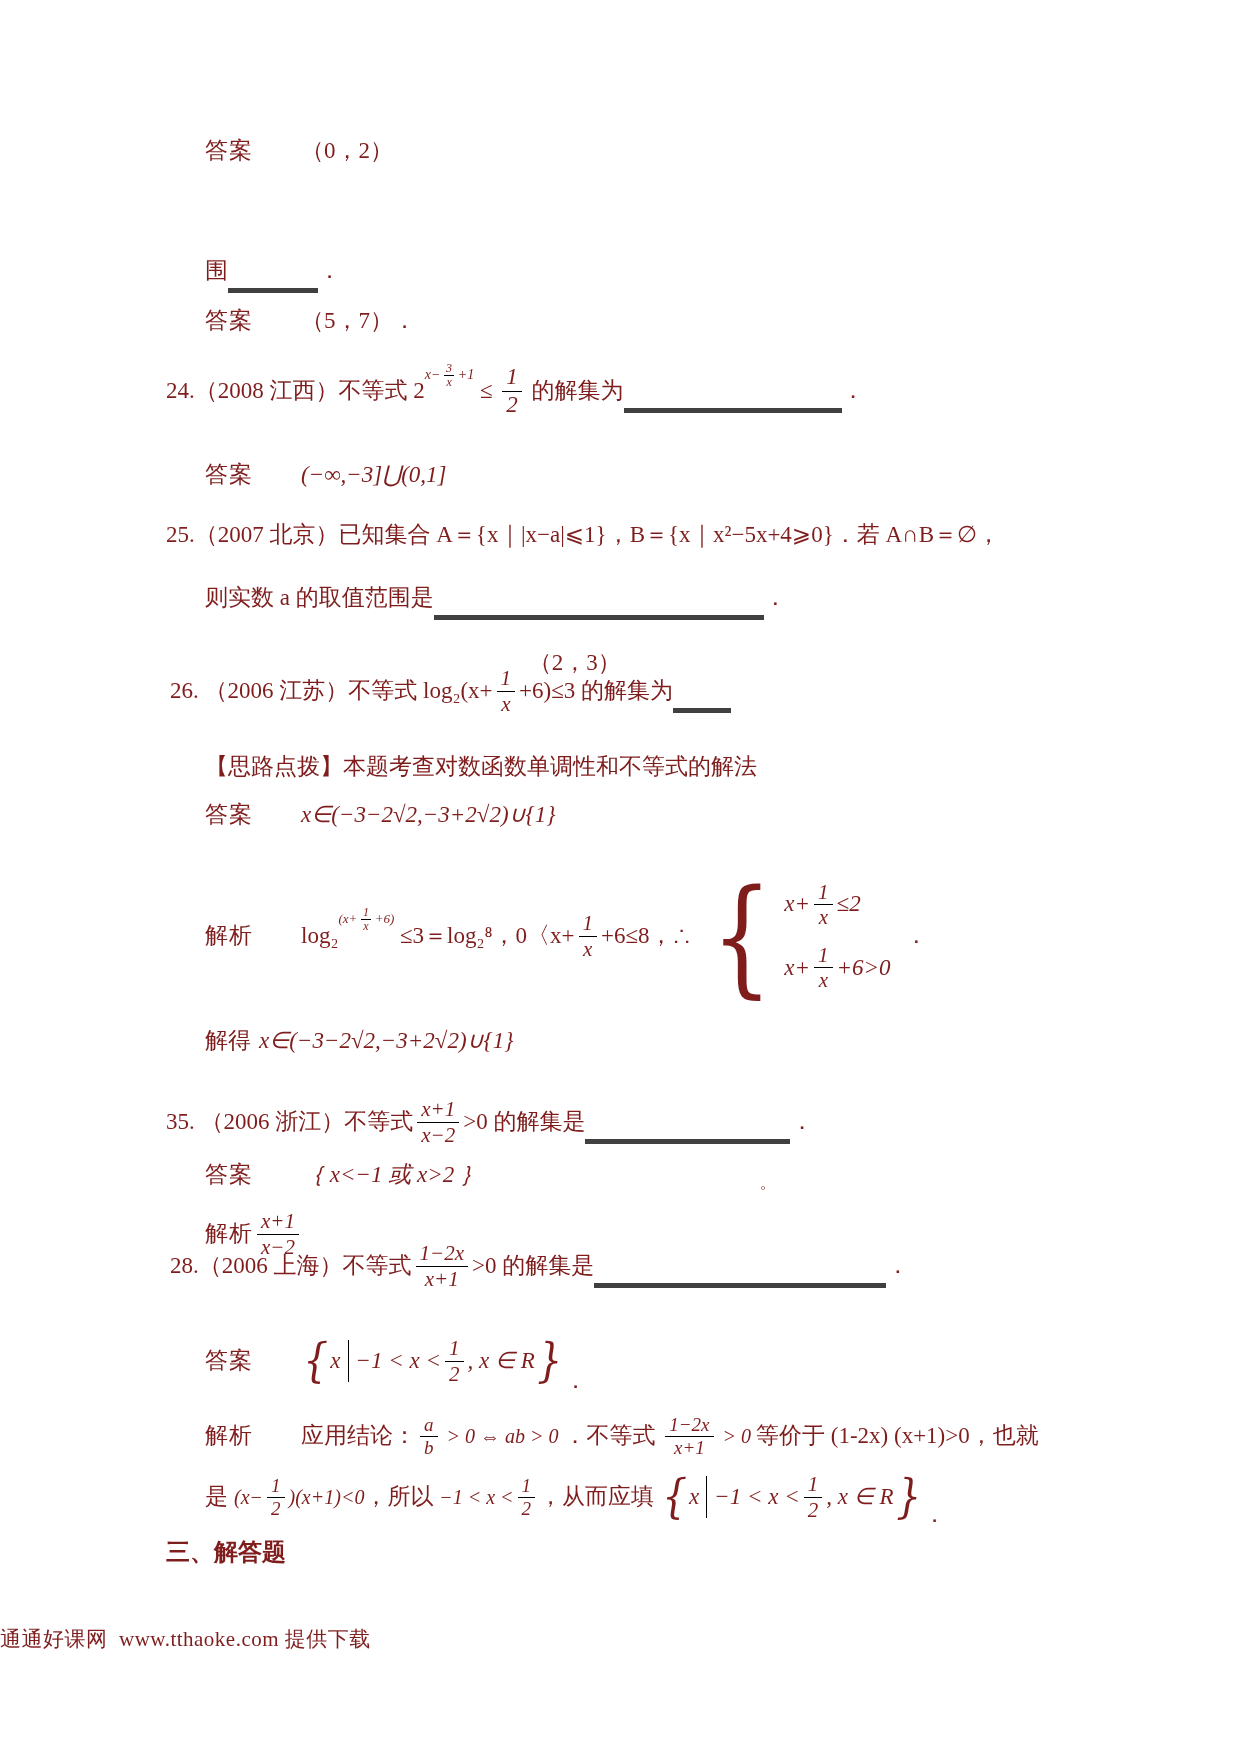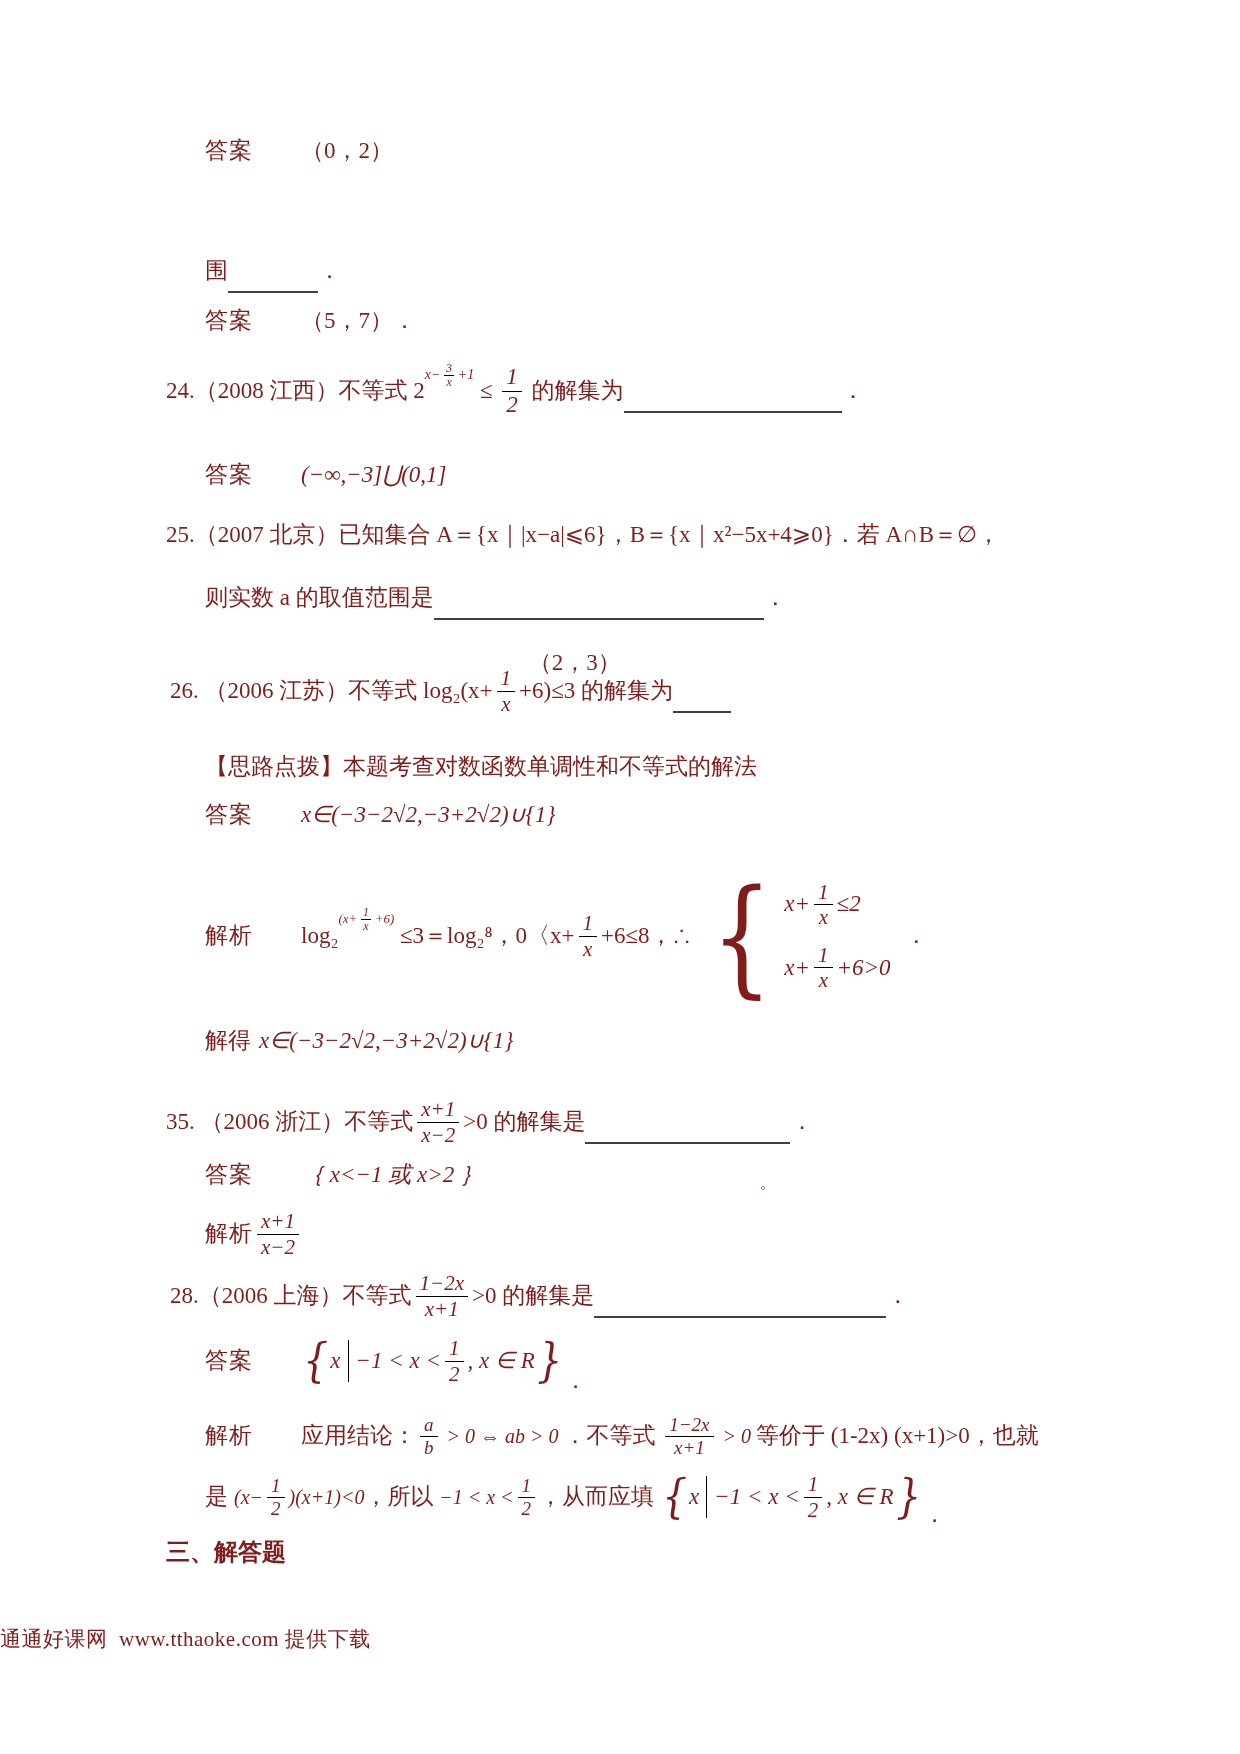--- a/index.html
+++ b/index.html
@@ -18,21 +18,21 @@
   .frac .num { padding:0 4px; border-bottom:1.6px solid #000; }
   .frac .den { padding:0 4px; }
   .frac.tiny { font-size:12px; line-height:1.05; margin:0 2px; }
   .frac.tiny .num { border-bottom:1px solid #000; padding:0 2px; }
   .frac.big { font-size:23px; }
   .frac.eqsz { font-size:19px; }
   
   .supexp { display:inline-flex; align-items:center; font-size:14px; position:relative; top:-16px; font-style:italic; }
   .logsup { display:inline-flex; align-items:center; font-size:13px; position:relative; top:-17px; font-style:italic; }
   
-  .blank { display:inline-block; border-bottom:2px solid #404040; height:32px; align-self:center; transform:translateY(6px);
+  .blank { display:inline-block; border-bottom:5px solid #404040; height:32px; align-self:center; transform:translateY(6px);
            font-size:23px; }
   .blank .in { display:block; text-align:left; }
   
   .sys { display:inline-flex; align-items:center; margin-left:10px; }
   .sysbrace { font-size:128px; font-weight:200; line-height:0.85; transform:scaleX(0.75); font-family:"DejaVu Serif", serif; }
   .syscol { display:inline-flex; flex-direction:column; gap:14px; margin-left:2px; }
   .sysrow { display:inline-flex; align-items:center; white-space:pre; font-style:italic; }
   
   .set { display:inline-flex; align-items:center; font-style:italic; }
   .setbrace { font-size:46px; font-weight:200; line-height:0.9; transform:scaleX(0.85); font-family:"DejaVu Serif", serif; }
@@ -79,21 +79,21 @@
     <span> 的解集为</span>
     <span class="blank" style="width:218px"></span>
     <span>．</span>
   </div>
   <div class="line" style="top:460px;left:205px">
     <span class="lbl">答案</span>
     <span class="val it">(−∞,−3]⋃(0,1]</span>
   </div>
 
   <div class="line" style="top:520px;left:166px">
-    <span>25.（2007 北京）已知集合 A＝{x｜|x−a|⩽6}，B＝{x｜x²−5x+4⩾0}．若 A∩B＝∅，</span>
+    <span>25.（2007 北京）已知集合 A＝{x｜|x−a|⩽1}，B＝{x｜x²−5x+4⩾0}．若 A∩B＝∅，</span>
   </div>
   <div class="line" style="top:582px;left:205px">
     <span>则实数 a 的取值范围是</span>
     <span class="blank" style="width:330px;padding-left:95px">
       <span class="in">（2，3）</span>
     </span>
     <span>．</span>
   </div>
 
   <div class="line" style="top:655px;left:170px;height:72px">
@@ -174,21 +174,21 @@
     <span class="val it">｛ x&lt;−1 或 x&gt;2 ｝</span>
   </div>
   <div class="line" style="top:1202px;left:205px;height:64px">
     <span class="lbl">解析</span>
     <span class="frac val">
       <span class="num">x+1</span>
       <span class="den">x−2</span>
     </span>
   </div>
 
-  <div class="line" style="top:1263px;left:170px;height:66px">
+  <div class="line" style="top:1233px;left:170px;height:66px">
     <span>28.（2006 上海）不等式</span>
     <span class="frac">
       <span class="num">1−2x</span>
       <span class="den">x+1</span>
     </span>
     <span>&gt;0 的解集是</span>
     <span class="blank" style="width:292px"></span>
     <span>．</span>
   </div>
   <div class="line" style="top:1326px;left:205px;height:70px">

